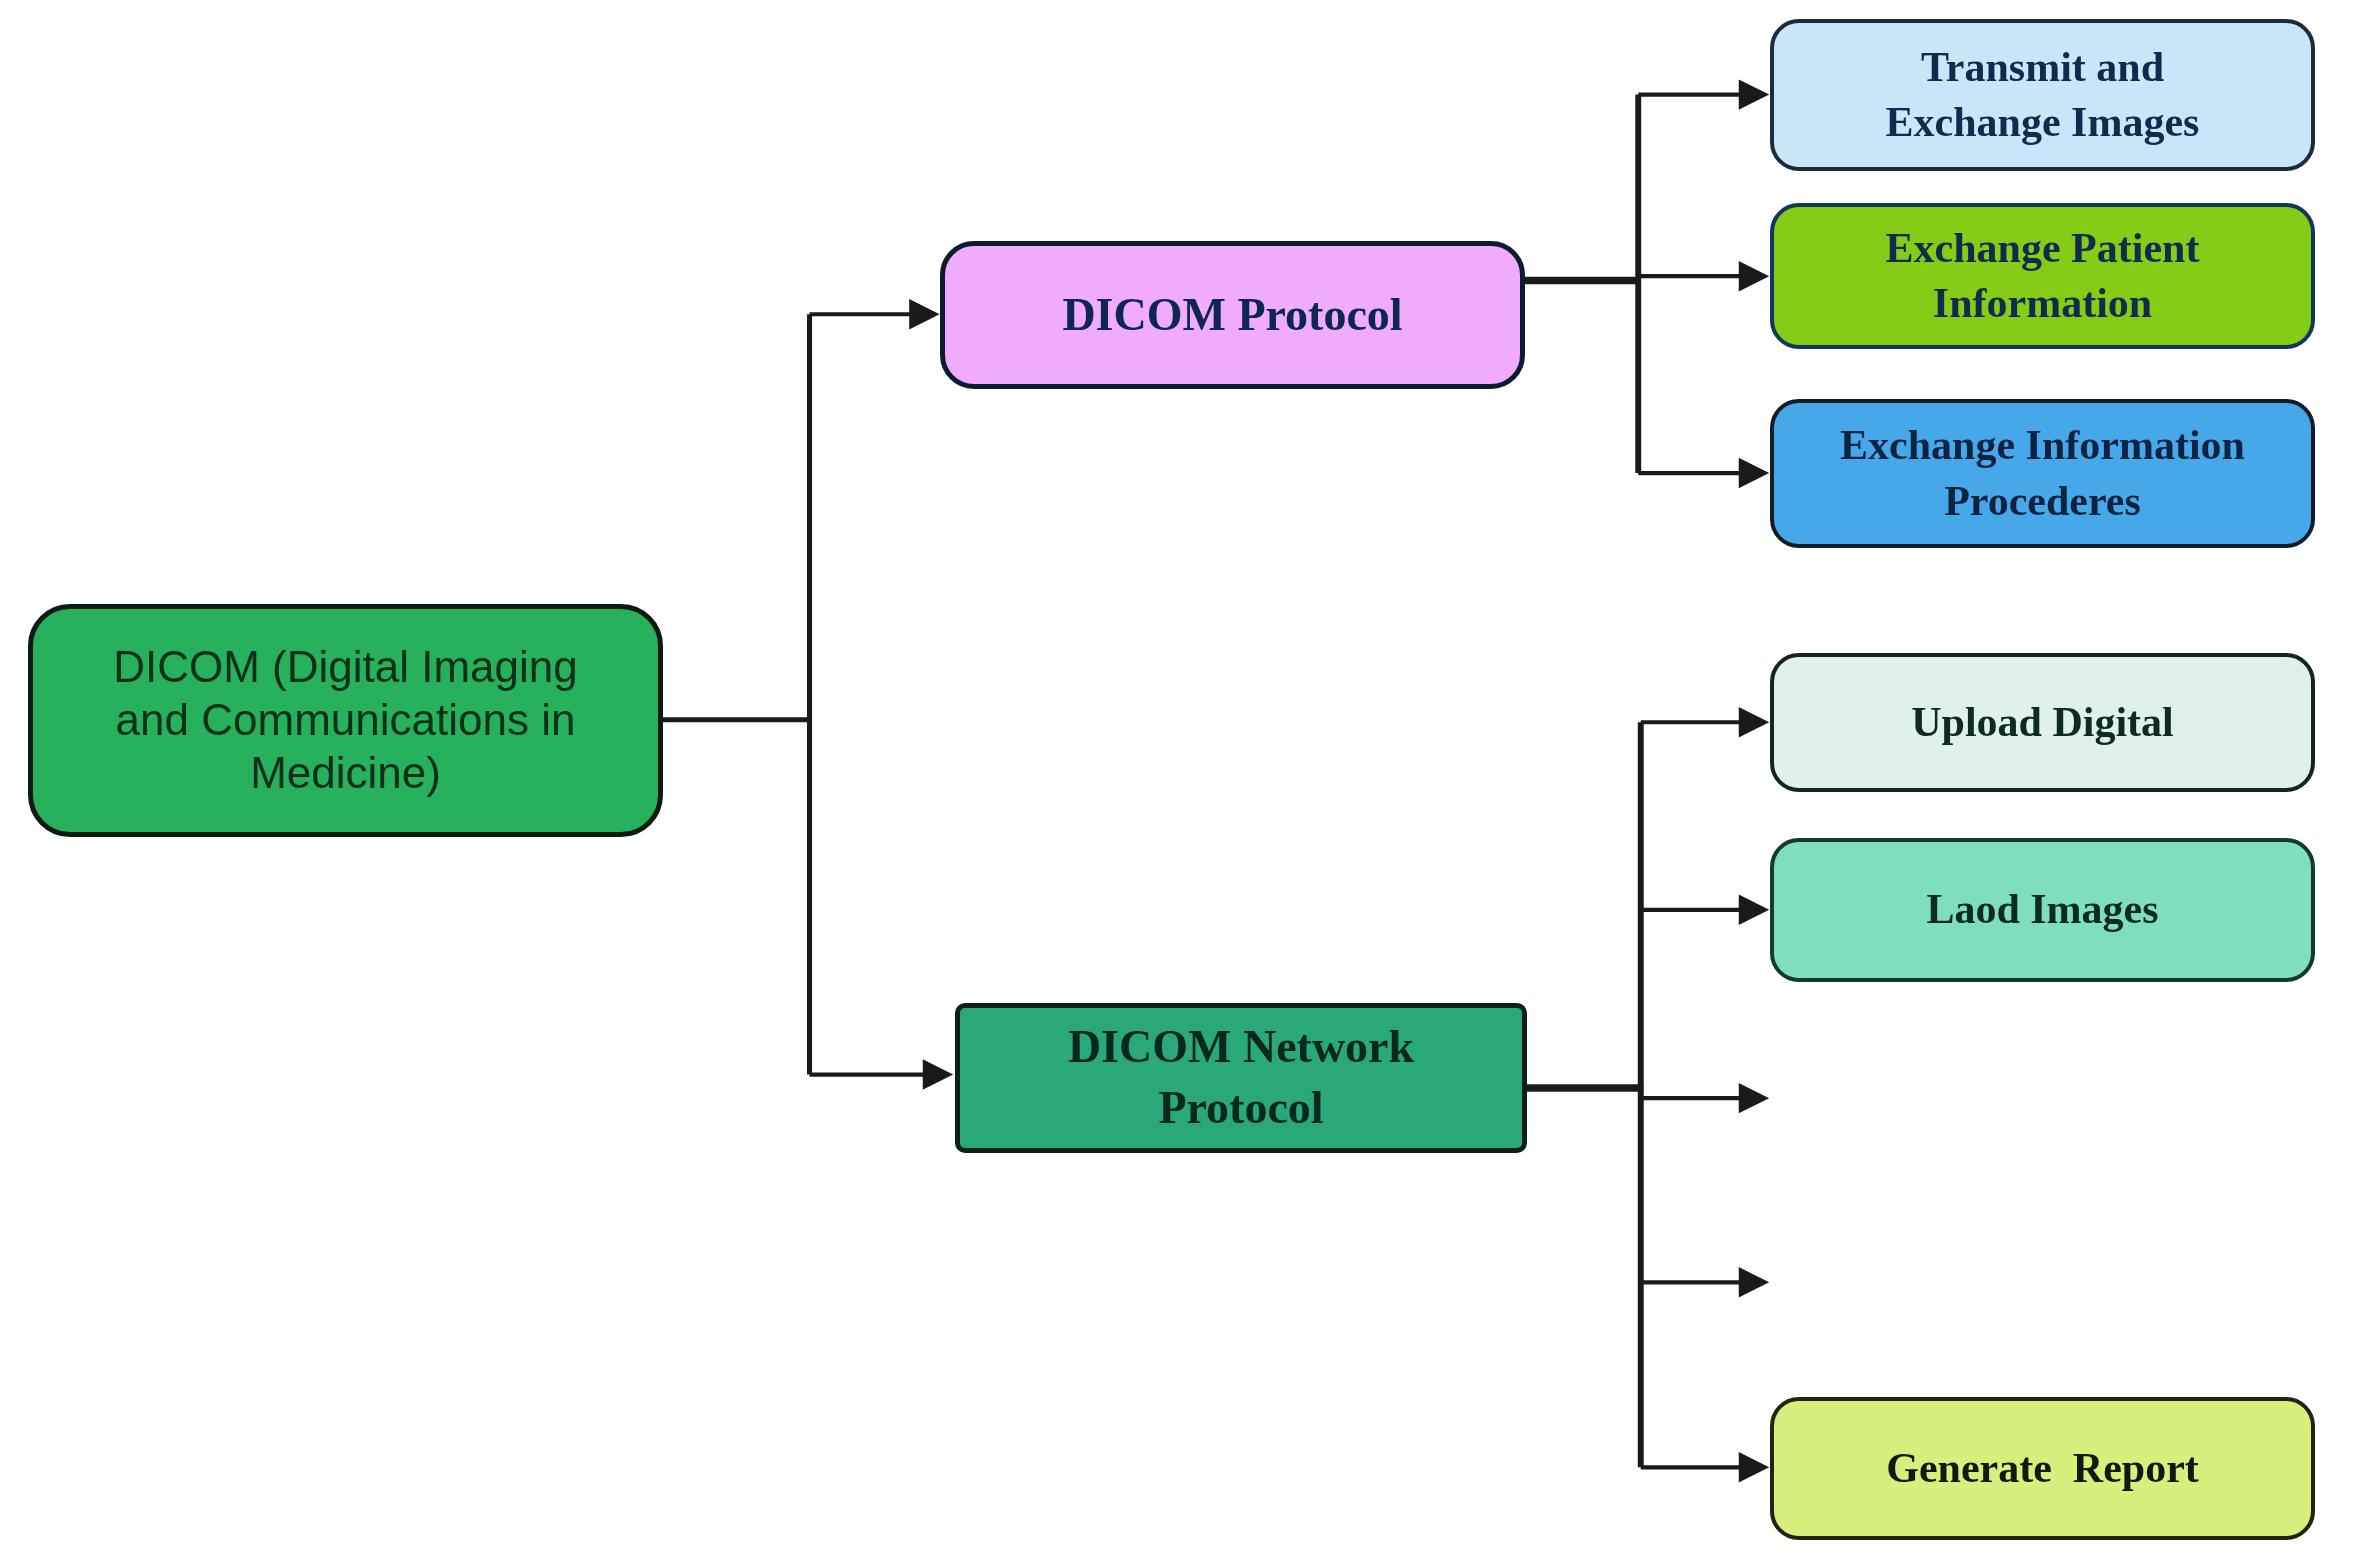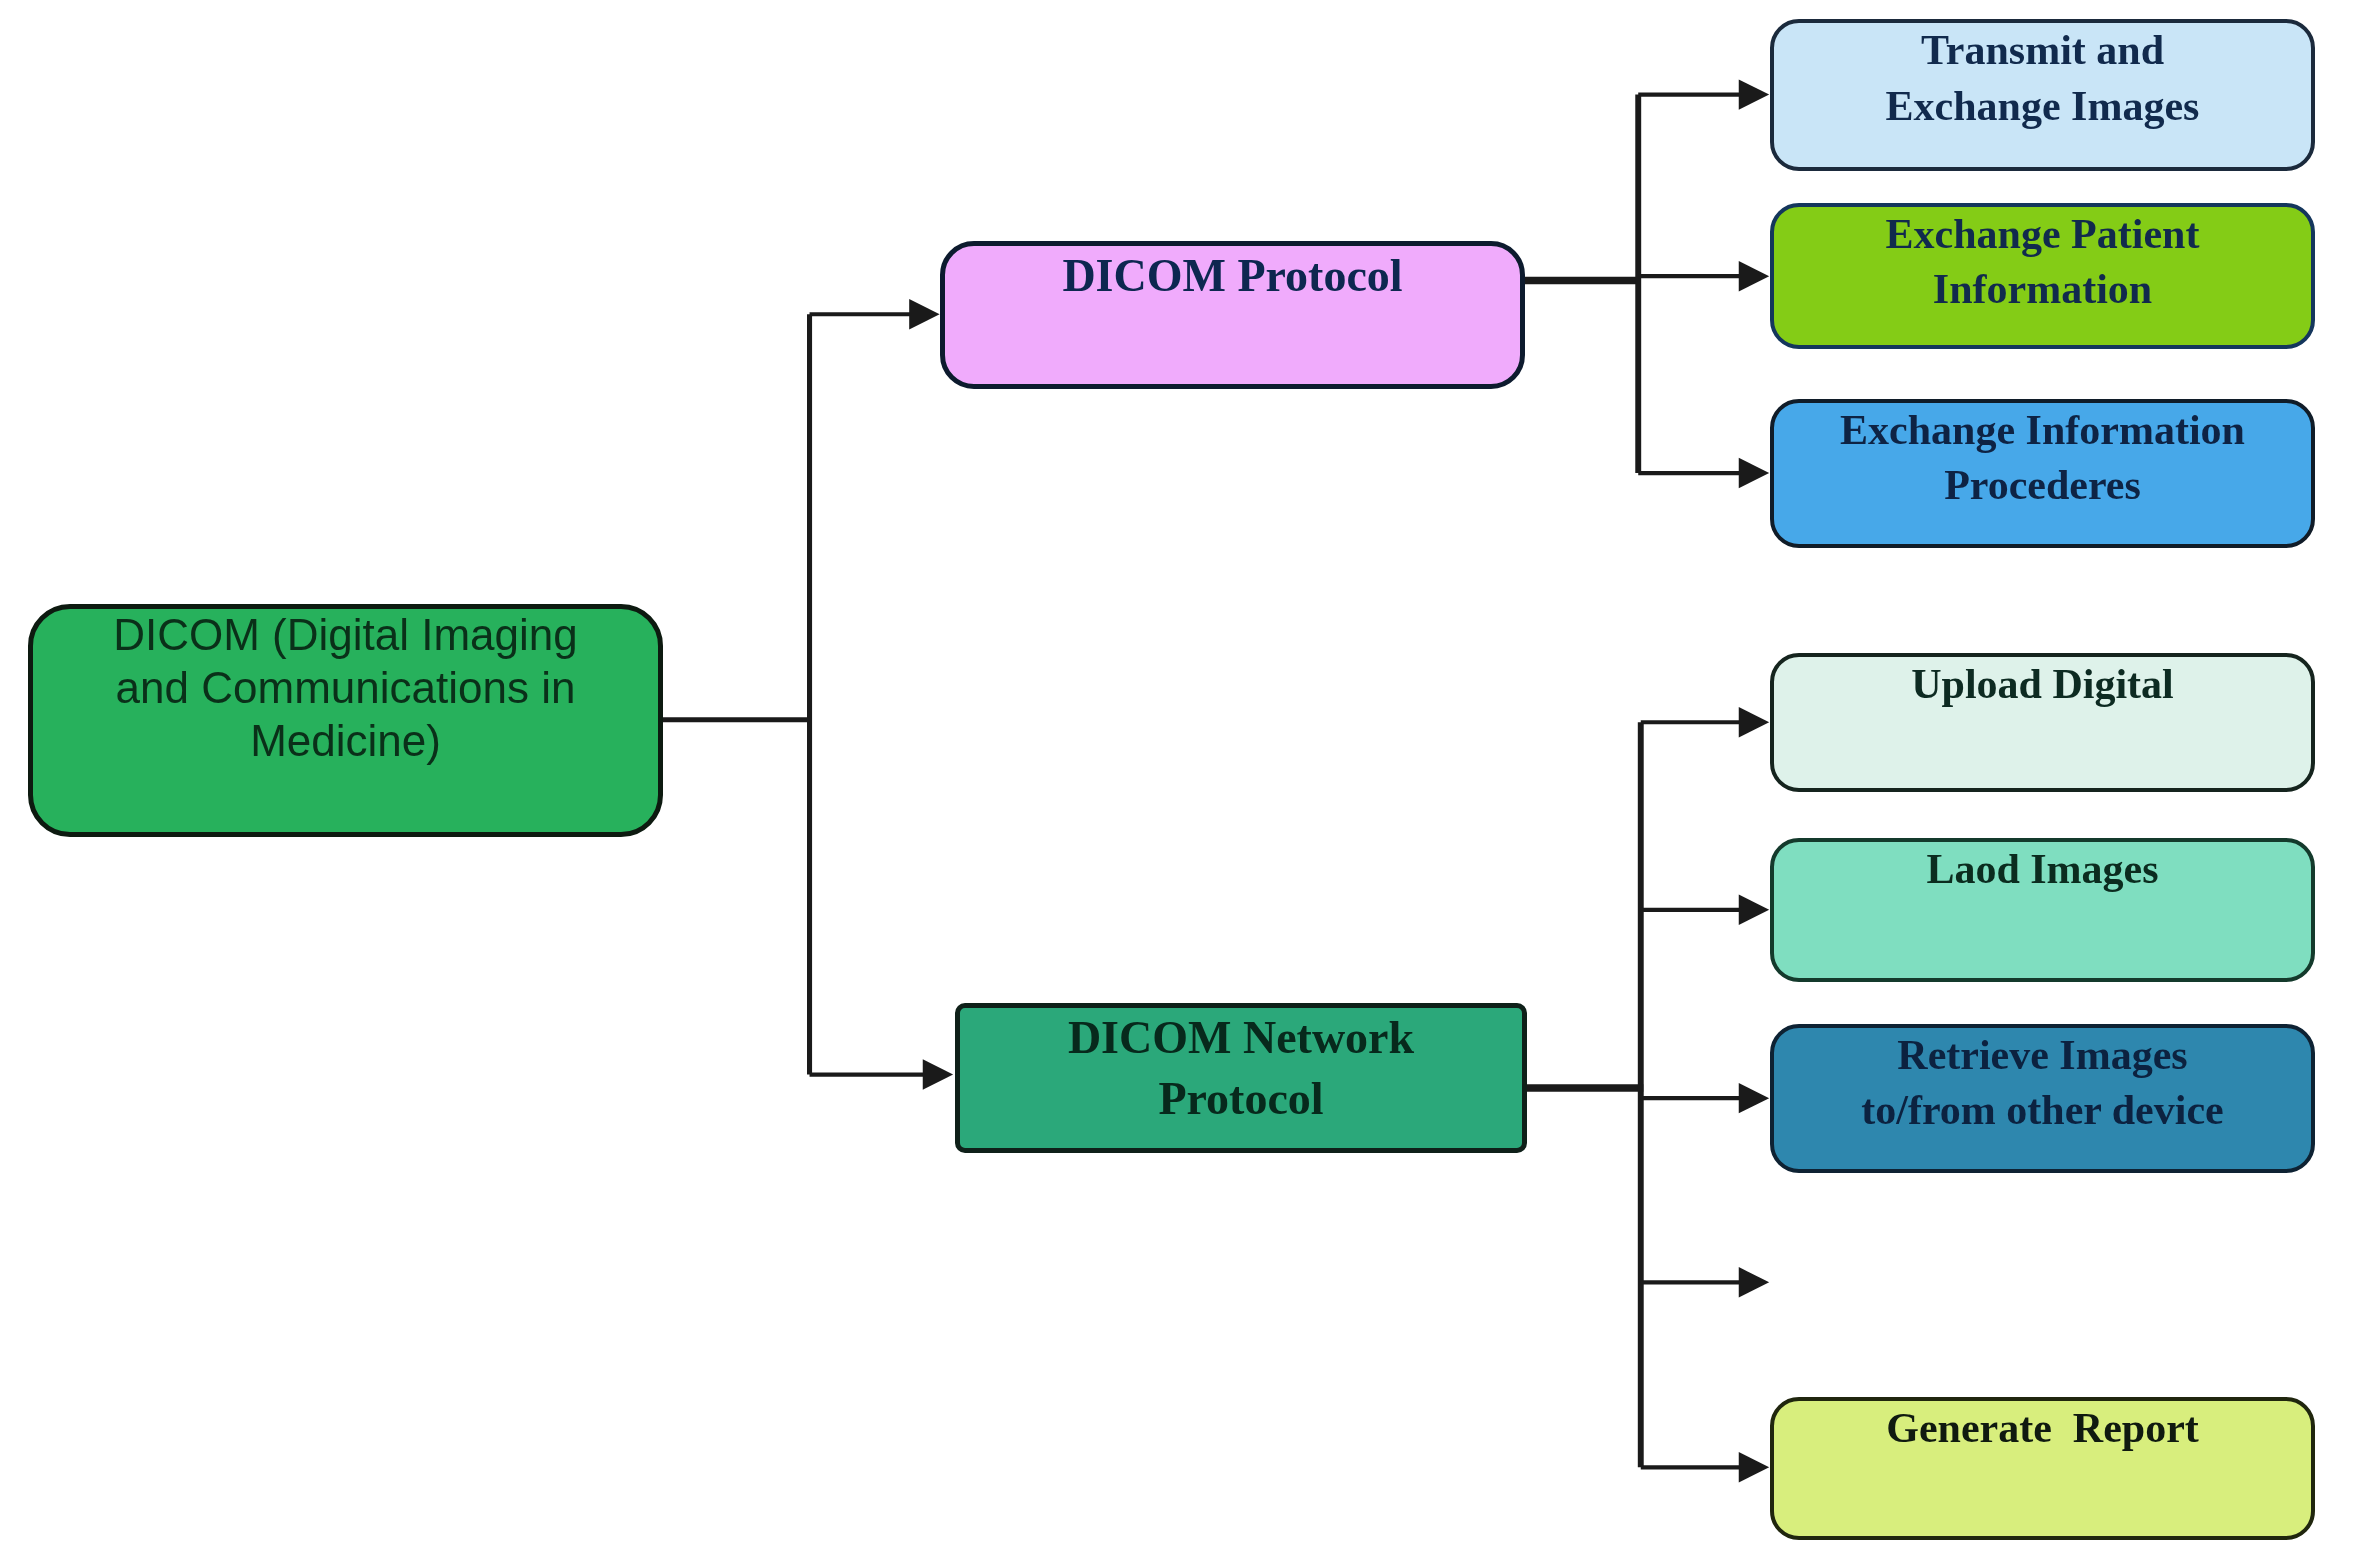--- a/index.html
+++ b/index.html
@@ -10,21 +10,21 @@
     overflow:hidden;
     font-family:"Liberation Serif",serif;
   }
   svg.connectors{position:absolute;left:0;top:0;width:2354px;height:1567px;}
   svg.connectors line{stroke:var(--line,#1a1a1a);}
   svg.connectors polygon{fill:var(--line,#1a1a1a);}
 
   .node{
     position:absolute;box-sizing:border-box;
     border:4.2px solid #111;
-    display:flex;justify-content:center;
+    display:flex;align-items:center;justify-content:center;
     text-align:center;
   }
   .label{
     white-space:pre-wrap;
     font-family:"Liberation Serif",serif;
     font-weight:700;font-size:42px;line-height:1.32;
     padding:0 15px;
   }
   .label.sans{
     font-family:"Liberation Sans",sans-serif;
@@ -116,24 +116,20 @@
   </div>
 
   <div class="node n-leaf n-r4" style="background: rgb(222, 242, 234); border-color: rgb(21, 36, 30); color: rgb(13, 43, 34);">
     <span class="label">Upload Digital</span>
   </div>
 
   <div class="node n-leaf n-r5" style="background: rgb(127, 222, 192); border-color: rgb(20, 58, 44); color: rgb(11, 44, 31);">
     <span class="label">Laod Images</span>
   </div>
 
-  <div class="node n-leaf n-r6" style="background: rgb(46, 135, 174); border-color: rgb(14, 34, 51); color: rgb(12, 34, 64);">
-    <span class="label">Retrieve Images
-to/from other device</span>
-  </div>
 
 
   <div class="node n-leaf n-r8" style="background: rgb(216, 238, 125); border-color: rgb(32, 38, 14); color: rgb(16, 26, 16);">
     <span class="label">Generate  Report</span>
   </div>
 
 </div>
 
 
 </body></html>

